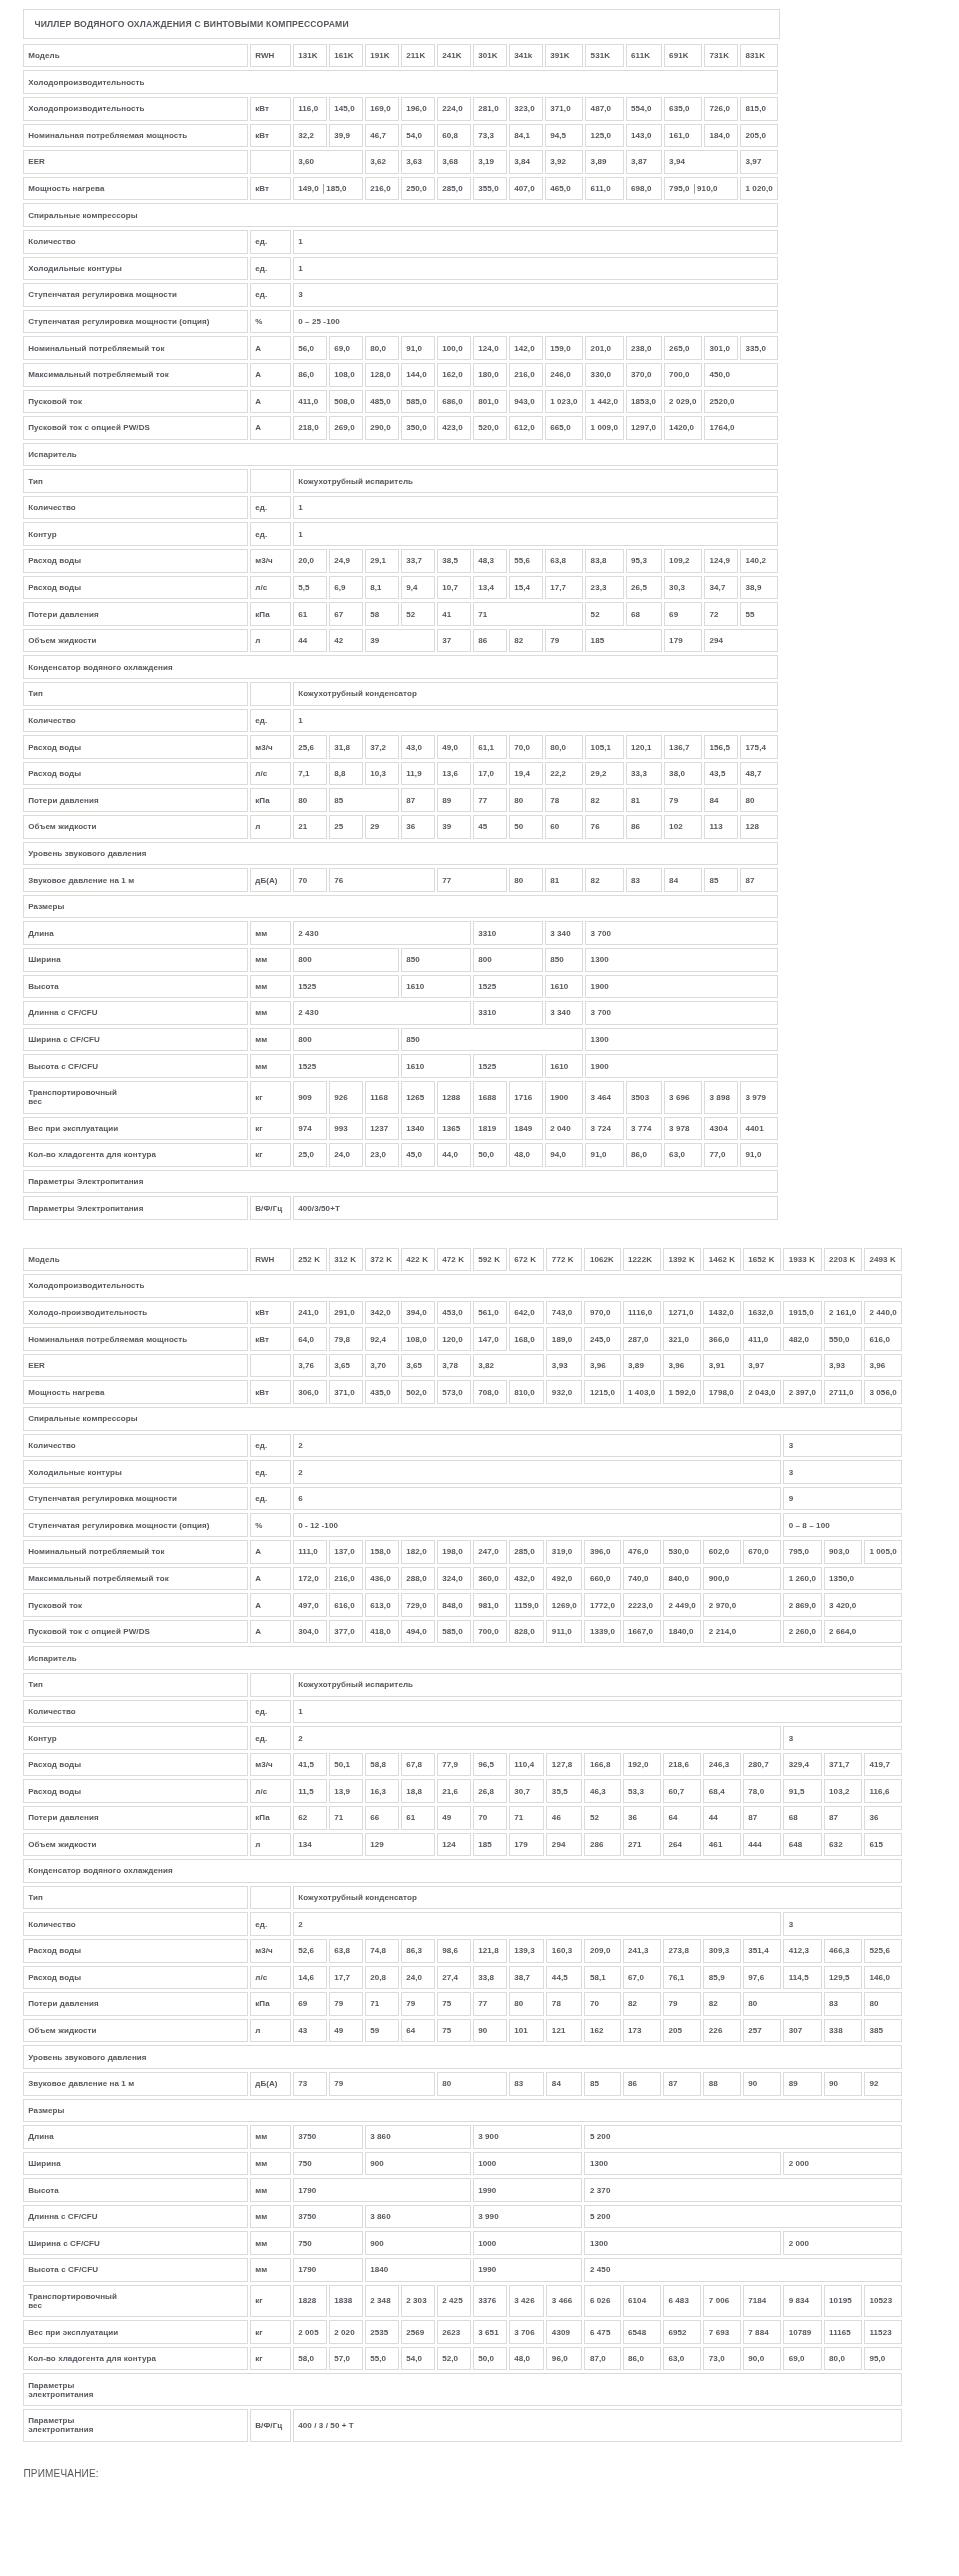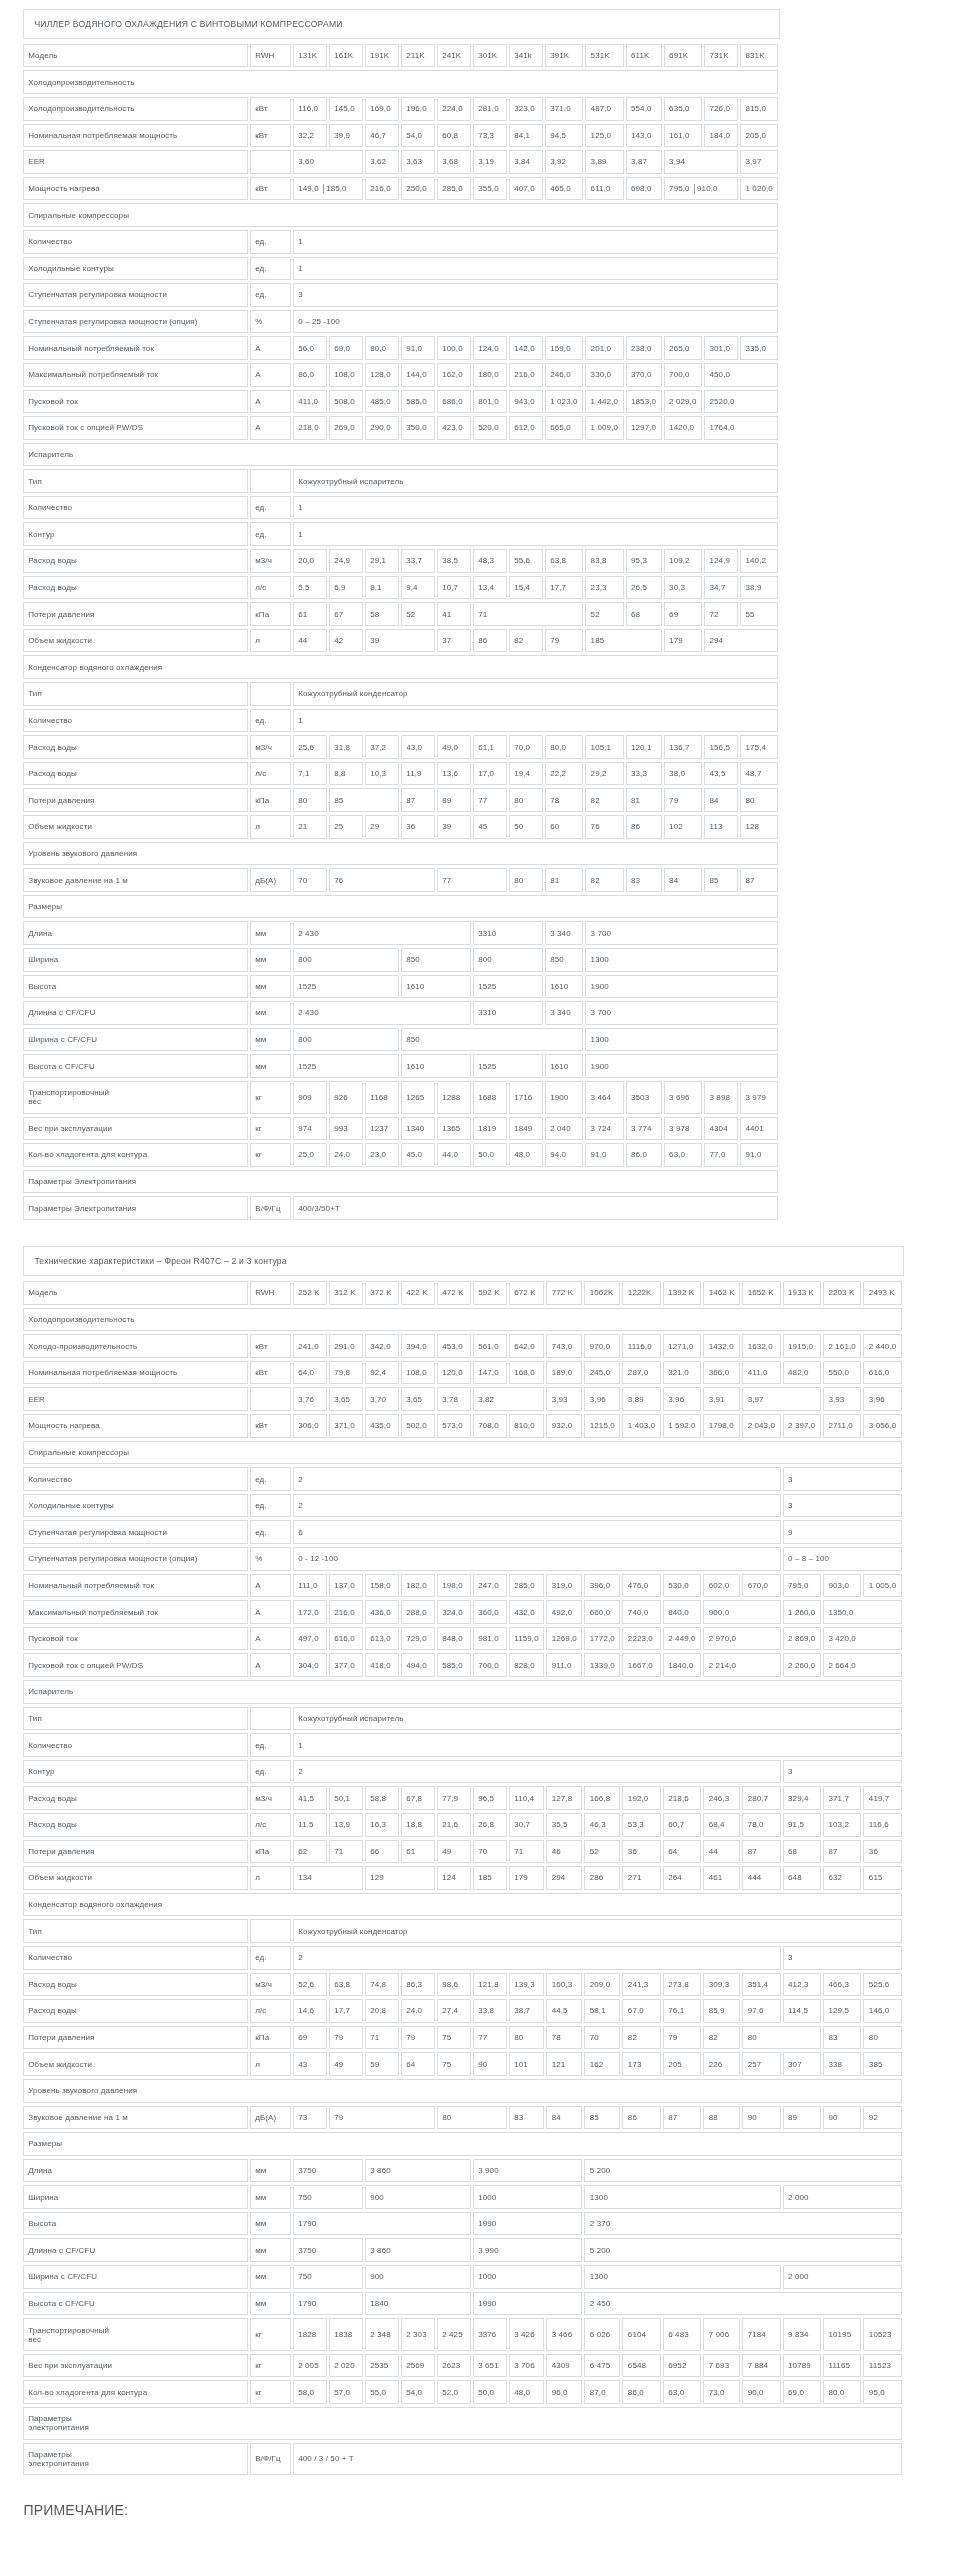--- a/index.html
+++ b/index.html
@@ -3,42 +3,42 @@
 <meta charset="utf-8">
 <style>
   html,body{margin:0;padding:0;background:#ffffff;}
   body{
     width:960px;min-height:2576px;
     font-family:"Liberation Sans","DejaVu Sans",sans-serif;
     color:#54575c;
     -webkit-font-smoothing:antialiased;
   }
   .wrap{padding:9px 18px 27px 23.4px;}
-  .tablewrap{width:fit-content;margin-bottom:23.4px;}
+  .tablewrap{width:fit-content;margin-bottom:23.4px;font-weight:bold;}
   .box{
     box-sizing:border-box;width:100%;
     border:0.9px solid #d9dbdd;background:#fff;
     font-size:8.6px;letter-spacing:0.2px;
     padding:9px 10px;margin-bottom:3.6px;
   }
   table.spec{
     border-collapse:separate;border-spacing:2.7px 3.6px;
     table-layout:fixed;margin-left:-2.7px;margin-top:-1.8px;
   }
   table.spec td{
     border:0.9px solid #d9dbdd;background:#fff;
     font-size:8px;letter-spacing:0.1px;
     padding:6.3px 4.5px;vertical-align:middle;
     overflow:hidden;
   }
   td.lbl{white-space:pre-line;}
   td.unit{}
   td.v{white-space:nowrap;padding:6.3px 2.7px;}
   td.sec{white-space:pre-line;}
-  .notes{margin-top:20px;font-size:14px;letter-spacing:0.2px;color:#55585d;}
+  .notes{margin-top:20px;font-size:10px;letter-spacing:0.2px;color:#55585d;}
   .notes .nh{margin-bottom:8px;}
 </style>
 </head>
 <body>
 
 <div class="wrap">
 
   <div class="tablewrap">
     <div class="box">ЧИЛЛЕР ВОДЯНОГО ОХЛАЖДЕНИЯ С ВИНТОВЫМИ КОМПРЕССОРАМИ</div>
     <div>
@@ -523,21 +523,20 @@
               <td class="lbl">Параметры Электропитания</td>
               <td class="unit">В/Ф/Гц</td>
               <td class="v" colspan="13">400/3/50+Т</td>
             </tr>
           </tbody>
         </table>
       </div>
   </div>
 
   <div class="tablewrap">
-    <div class="box">Технические характеристики – Фреон R407C – 2 и 3 контура</div>
     <div>
         <table class="spec">
           <colgroup>
             <col style="width: 225px;">
             <col style="width: 41px;">
             <col style="width: 34px;">
             <col style="width: 34px;">
             <col style="width: 34px;">
             <col style="width: 34px;">
             <col style="width: 34px;">

